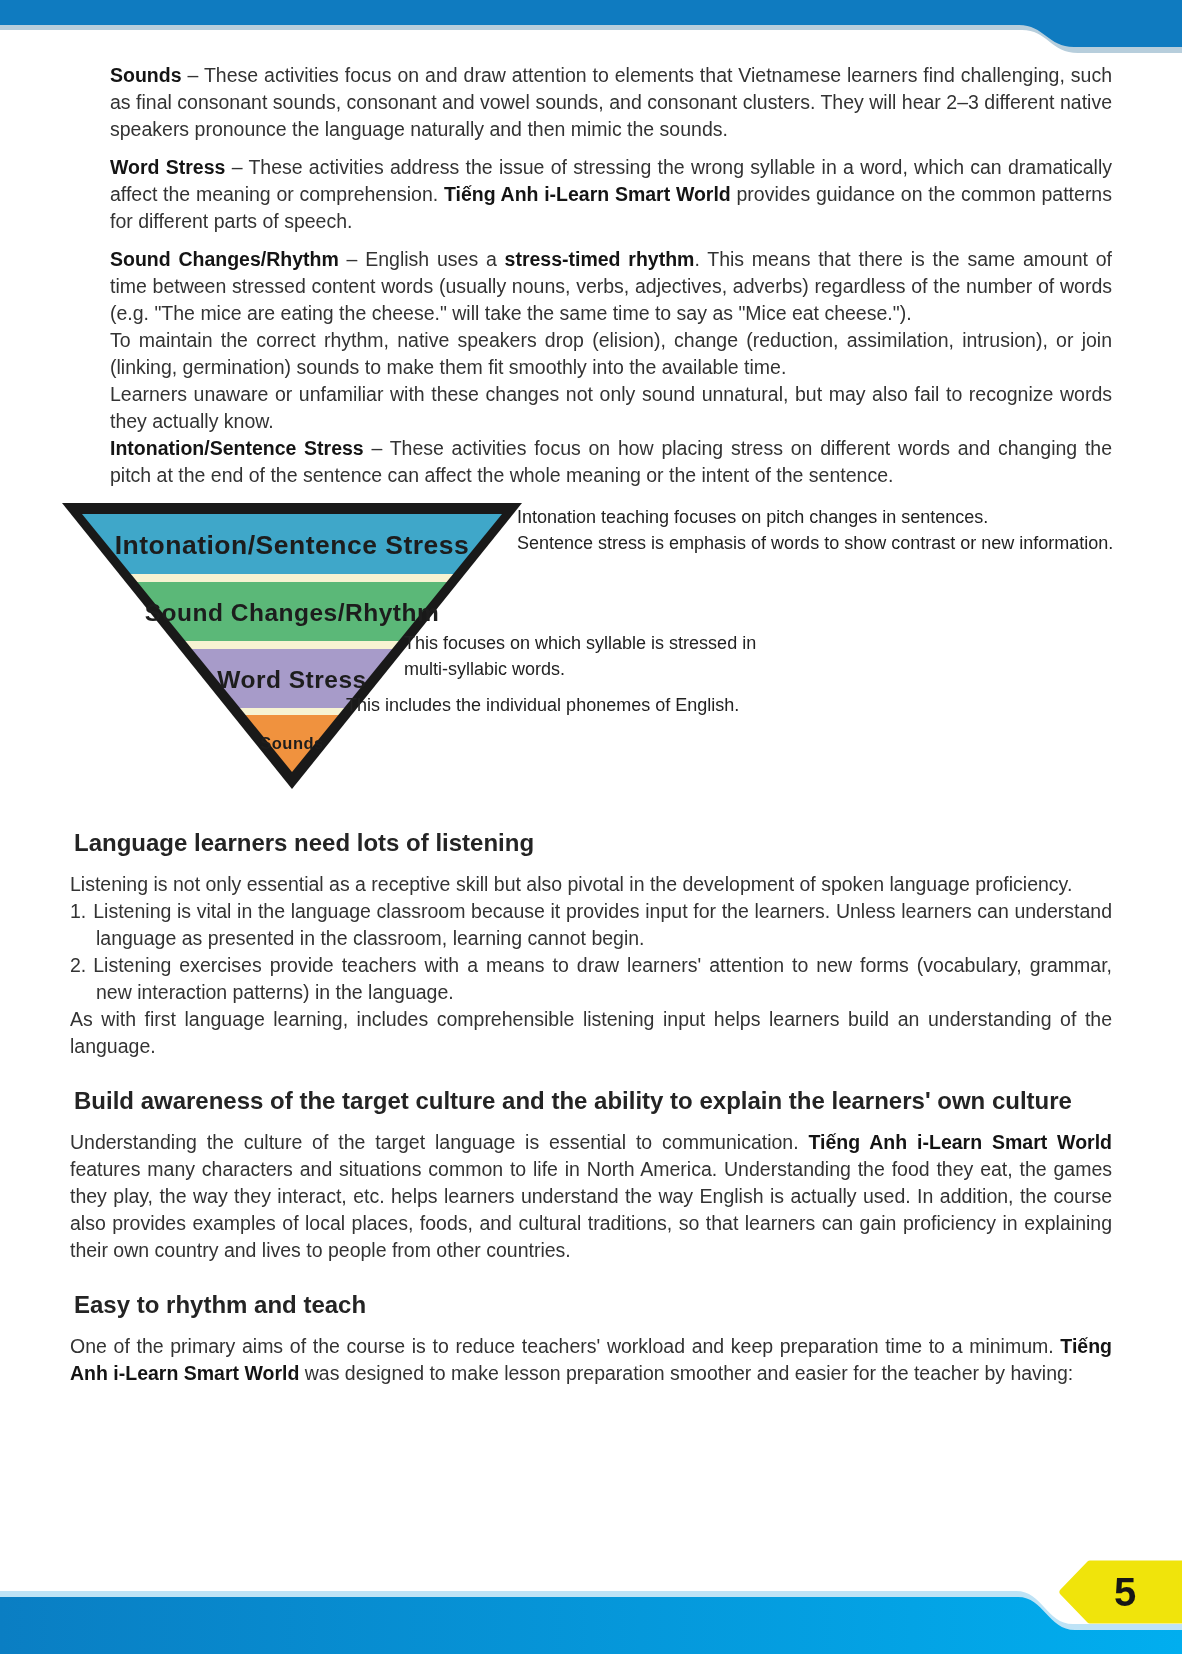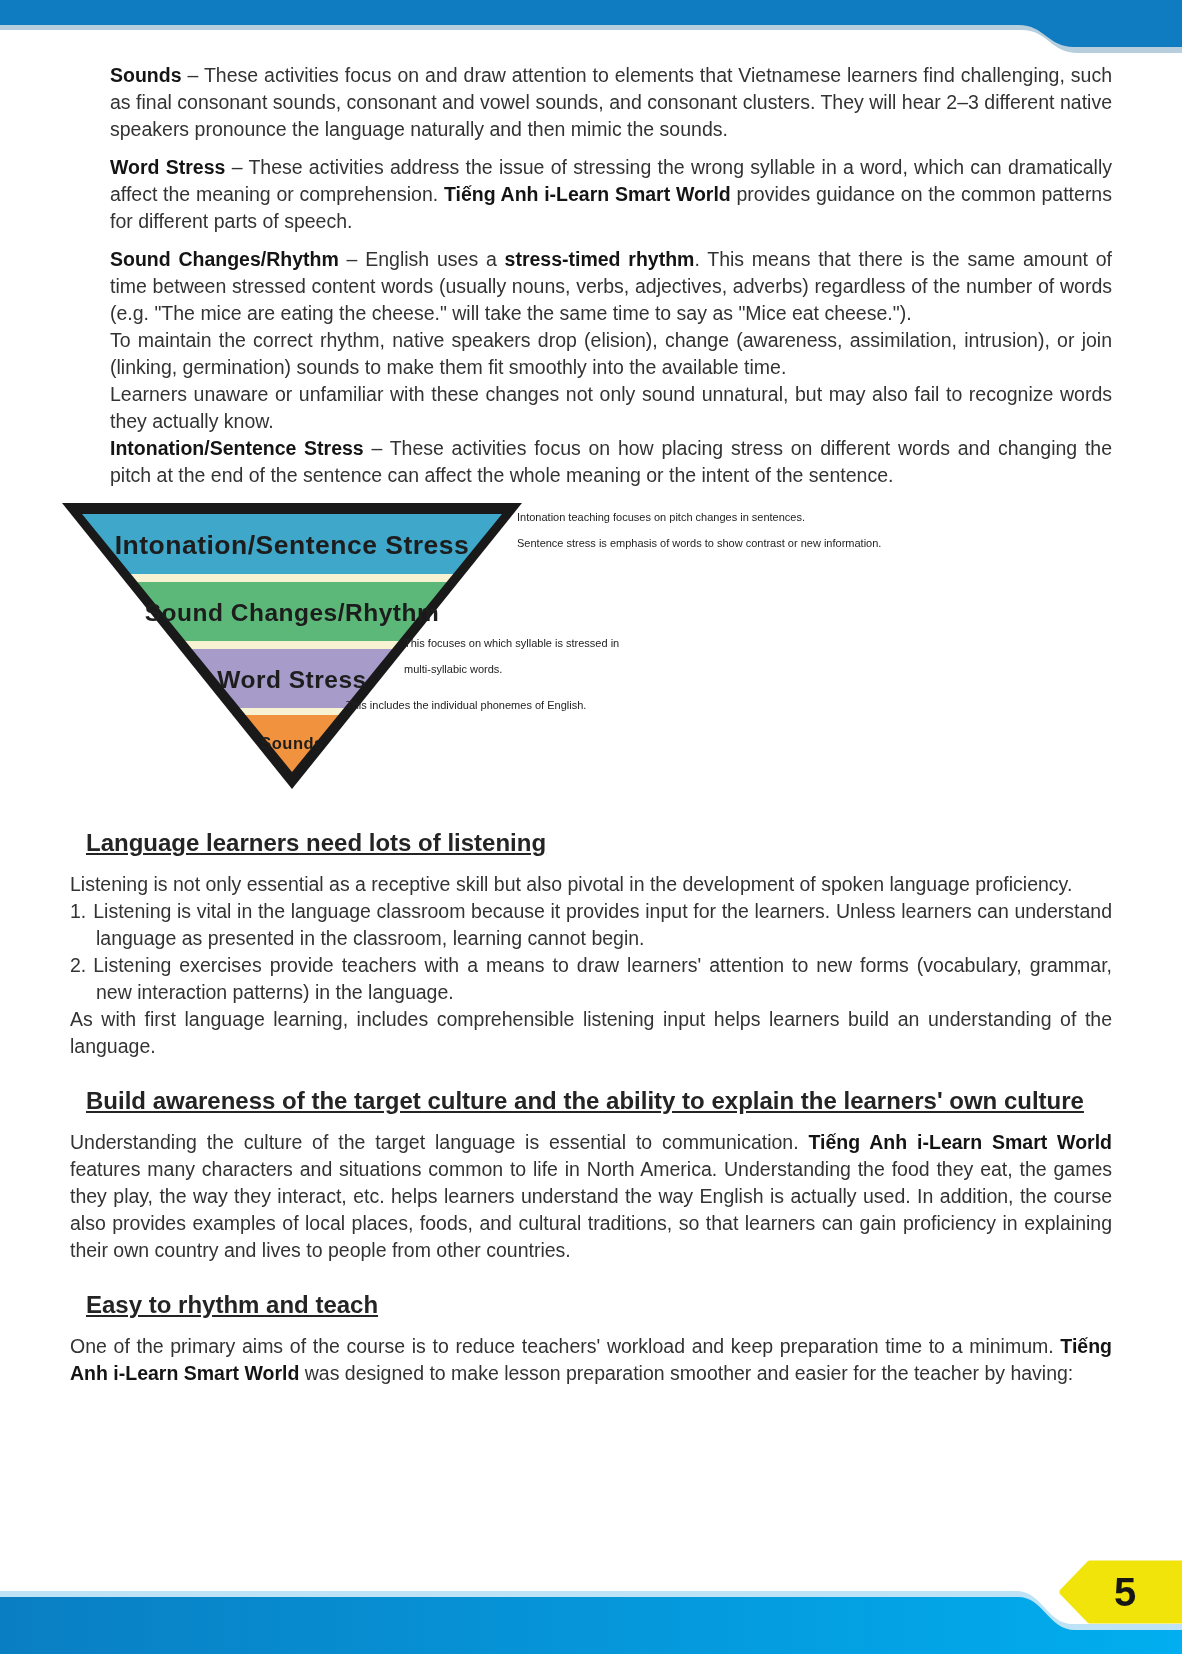--- a/index.html
+++ b/index.html
@@ -8,49 +8,49 @@
     font-family:"Liberation Sans","DejaVu Sans",sans-serif;color:#333;
   }
   .header-svg{position:absolute;top:0;left:0;display:block;}
   .footer-svg{position:absolute;bottom:0;left:0;display:block;}
   .content{position:absolute;top:62px;left:70px;right:70px;}
   .para{font-size:19.5px;line-height:27px;text-align:justify;margin:0 0 11px 0;}
   .para b{color:#141414;}
   .indent{margin-left:40px;}
   .tight{margin-bottom:0;}
   .gap-after{margin-bottom:11px;}
-  h2{font-size:24px;line-height:31px;color:#242424;margin:25px 0 13px 16px;font-weight:bold;text-decoration:underline;}
+  h2{font-size:24px;line-height:31px;color:#242424;margin:25px 0 13px 4px;font-weight:bold;}
   h2.justify{text-align:justify;}
   .num-item{padding-left:26px;text-indent:-26px;margin-bottom:0;}
   .num{margin-right:7px;}
   .pyramid-fig{position:relative;height:302px;margin:6px 0 14px -12px;}
   .pyr-svg{position:absolute;left:0;top:0;}
   .pyr-label{font-family:"Liberation Sans","DejaVu Sans",sans-serif;font-weight:bold;fill:#1d1d1d;letter-spacing:.5px;}
-  .ann{position:absolute;font-size:11px;line-height:26px;color:#222;white-space:nowrap;}
+  .ann{position:absolute;font-size:18px;line-height:26px;color:#222;white-space:nowrap;}
   .ann1{left:459px;top:4px;}
   .ann2{left:404px;top:66px;}
   .ann3{left:346px;top:130px;}
   .ann4{left:288px;top:192px;text-align:right;}
 </style>
 </head>
 <body>
 
 <div class="page">
 
   <svg class="header-svg" width="1182" height="58" viewBox="0 0 1182 58">
     <path d="M0,0 H1182 V53 H1078 C1051,53 1047,30 1022,30 H0 Z" fill="#B7CEDC"></path>
     <path d="M0,0 H1182 V47 H1074 C1048,47 1044,25 1019,25 H0 Z" fill="#0F7BC0"></path>
   </svg>
 
   <div class="content">
 
     <p class="para indent"><b>Sounds</b><span> – These activities focus on and draw attention to elements that Vietnamese learners find challenging, such as final consonant sounds, consonant and vowel sounds, and consonant clusters. They will hear 2–3 different native speakers pronounce the language naturally and then mimic the sounds.</span></p>
     <p class="para indent"><b>Word Stress</b><span> – These activities address the issue of stressing the wrong syllable in a word, which can dramatically affect the meaning or comprehension. </span><b>Tiếng Anh i-Learn Smart World</b><span> provides guidance on the common patterns for different parts of speech.</span></p>
     <p class="para indent tight"><b>Sound Changes/Rhythm</b><span> – English uses a </span><b>stress-timed rhythm</b><span>. This means that there is the same amount of time between stressed content words (usually nouns, verbs, adjectives, adverbs) regardless of the number of words (e.g. "The mice are eating the cheese." will take the same time to say as "Mice eat cheese.").</span></p>
-    <p class="para indent tight"><span>To maintain the correct rhythm, native speakers drop (elision), change (awareness, assimilation, intrusion), or join (linking, germination) sounds to make them fit smoothly into the available time.</span></p>
+    <p class="para indent tight"><span>To maintain the correct rhythm, native speakers drop (elision), change (reduction, assimilation, intrusion), or join (linking, germination) sounds to make them fit smoothly into the available time.</span></p>
     <p class="para indent tight"><span>Learners unaware or unfamiliar with these changes not only sound unnatural, but may also fail to recognize words they actually know.</span></p>
     <p class="para indent"><b>Intonation/Sentence Stress</b><span> – These activities focus on how placing stress on different words and changing the pitch at the end of the sentence can affect the whole meaning or the intent of the sentence.</span></p>
 
     <div class="pyramid-fig">
       <svg class="pyr-svg" width="470" height="292" viewBox="0 0 470 292">
         <defs>
           <clipPath id="pyrClip">
             <polygon points="24,14 444,14 234,272"></polygon>
           </clipPath>
         </defs>

